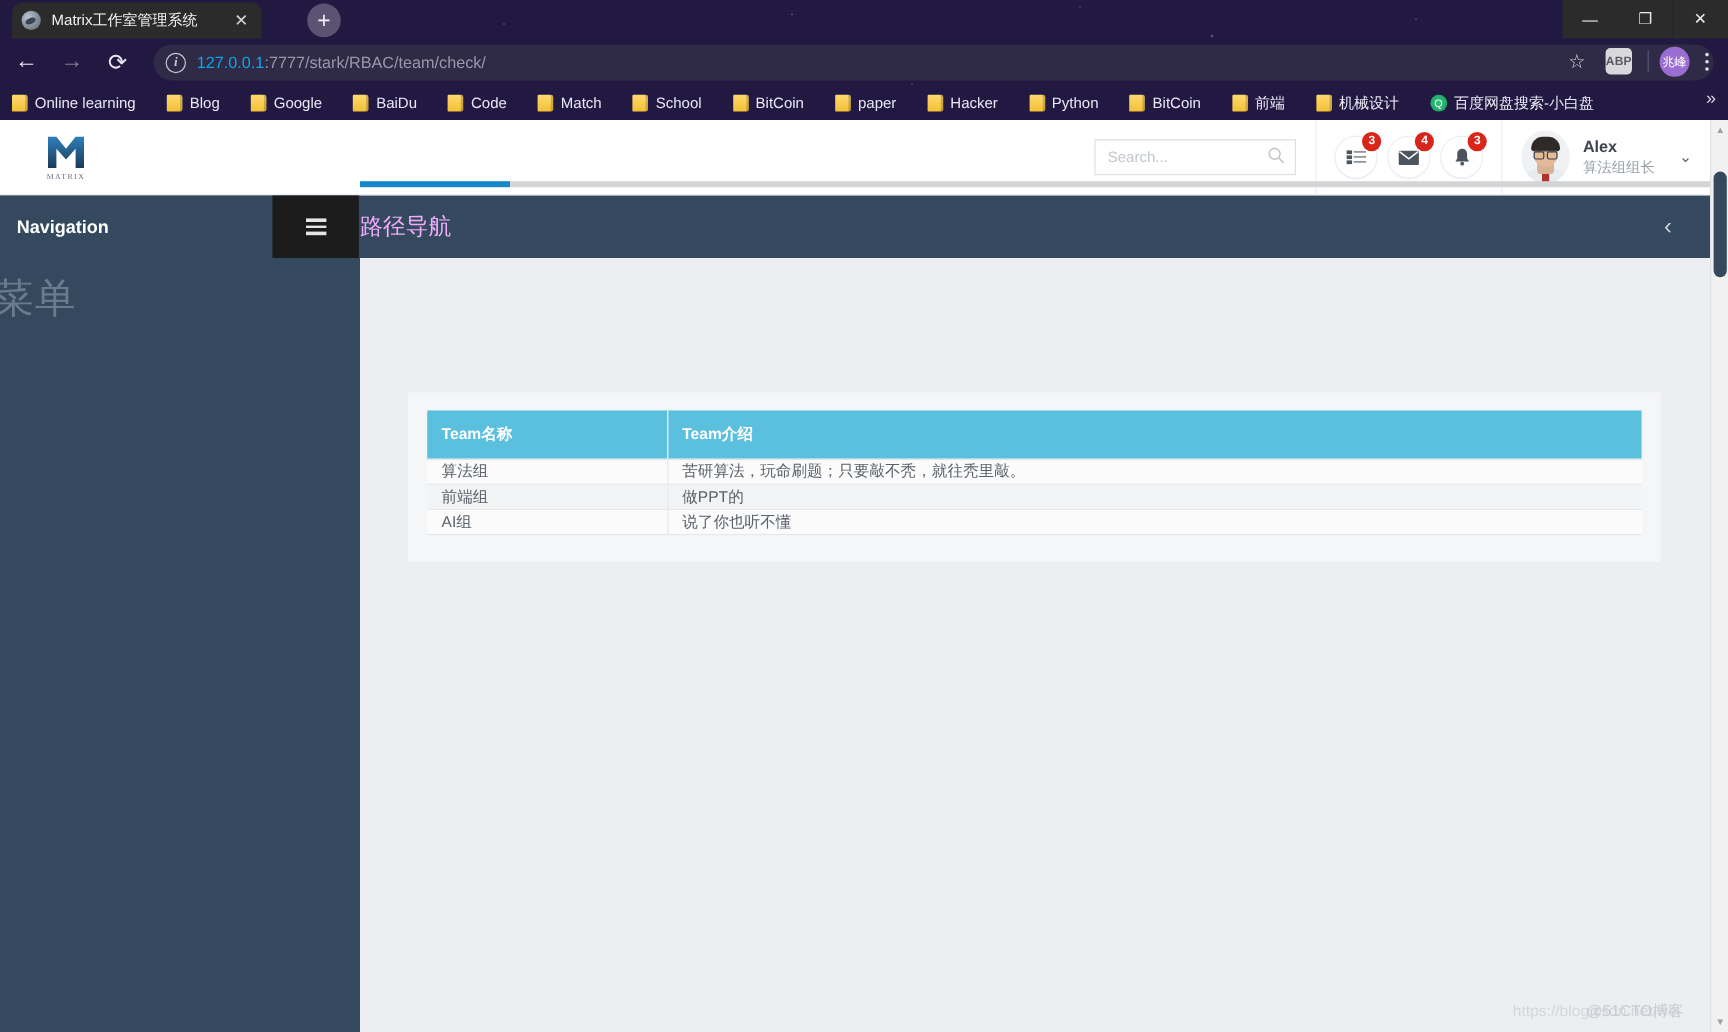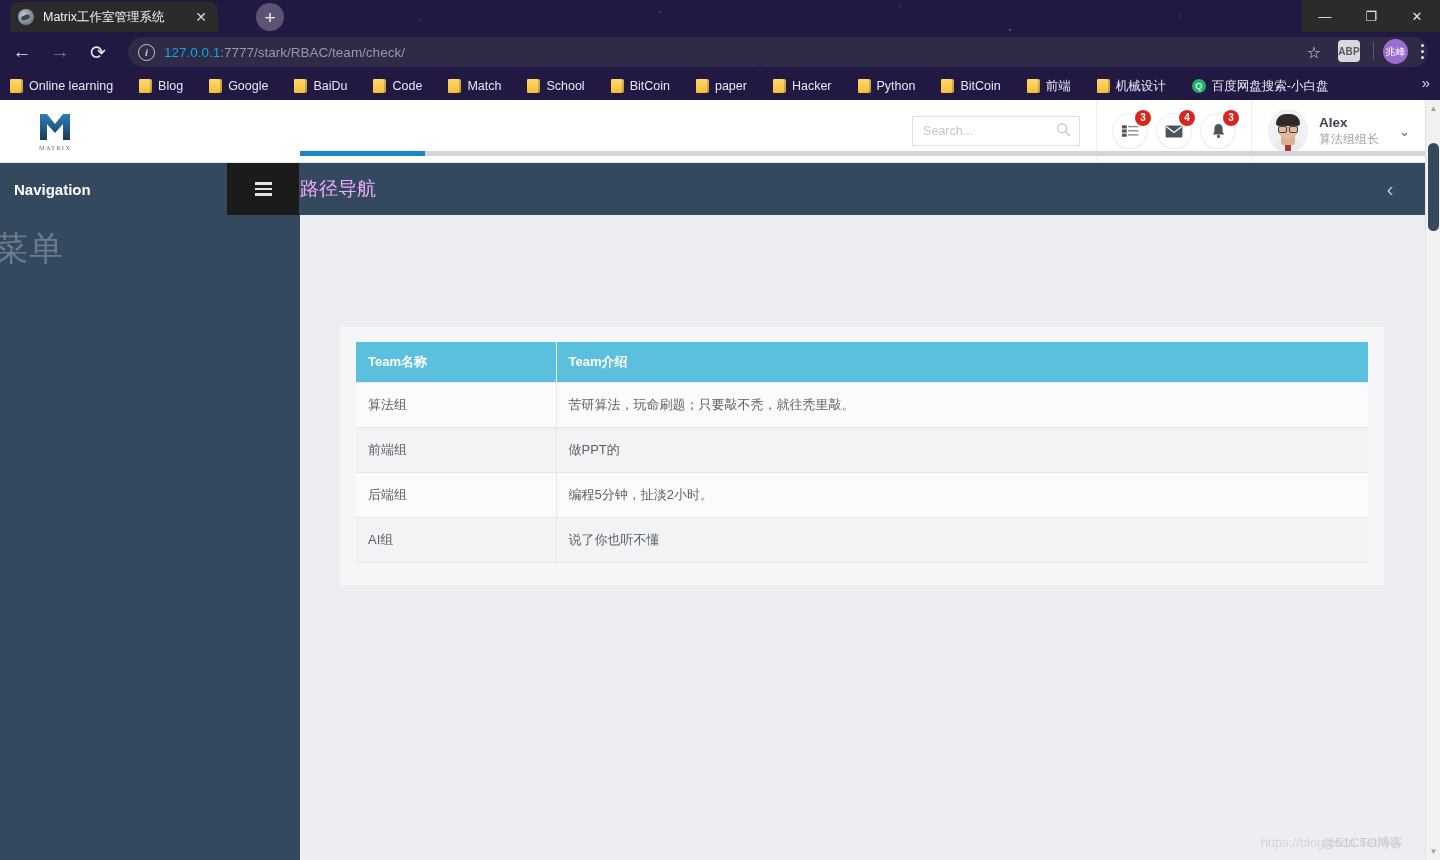--- a/index.html
+++ b/index.html
@@ -262,21 +262,21 @@
     background: #f5f6f7;
     padding: 15px 16px 22px 16px;
   }
   table.team { width: 100%; border-collapse: collapse; background: #fff; }
   table.team thead th {
     background: #5bc0de; color: #ffffff; font-size: 13px; font-weight: bold;
     text-align: left; padding: 11px 12px; border-right: 1px solid #ecf6fa;
   }
   table.team thead th:last-child { border-right: 0; }
   table.team tbody td {
-    font-size: 13px; color: #5a6169; padding: 13px 12px;
+    font-size: 13px; color: #5a6169; padding: 1px 12px;
     border-bottom: 1px solid #e6e8ea; border-right: 1px solid #e6e8ea;
     background: #fbfbfc;
   }
   table.team tbody td:last-child { border-right: 0; }
   table.team tbody tr:nth-child(even) td { background: #f2f3f4; }
   table.team tbody tr:first-child td { border-top: 1px solid #e6e8ea; }
   .col-name { width: 200px; }
 
   .watermark {
     position: absolute; right: 22px; bottom: 8px;
@@ -511,24 +511,20 @@
         <tbody id="team-body">
             <tr>
               <td class="col-name">算法组</td>
               <td>苦研算法，玩命刷题；只要敲不秃，就往秃里敲。</td>
             </tr>
             <tr>
               <td class="col-name">前端组</td>
               <td>做PPT的</td>
             </tr>
             <tr>
-              <td class="col-name">后端组</td>
-              <td>编程5分钟，扯淡2小时。</td>
-            </tr>
-            <tr>
               <td class="col-name">AI组</td>
               <td>说了你也听不懂</td>
             </tr>
           </tbody>
       </table>
     </div>
 
     <div class="watermark">
       <span>https://blog.csdn.net/wei</span><span class="wm2">@51CTO博客</span>
     </div>

